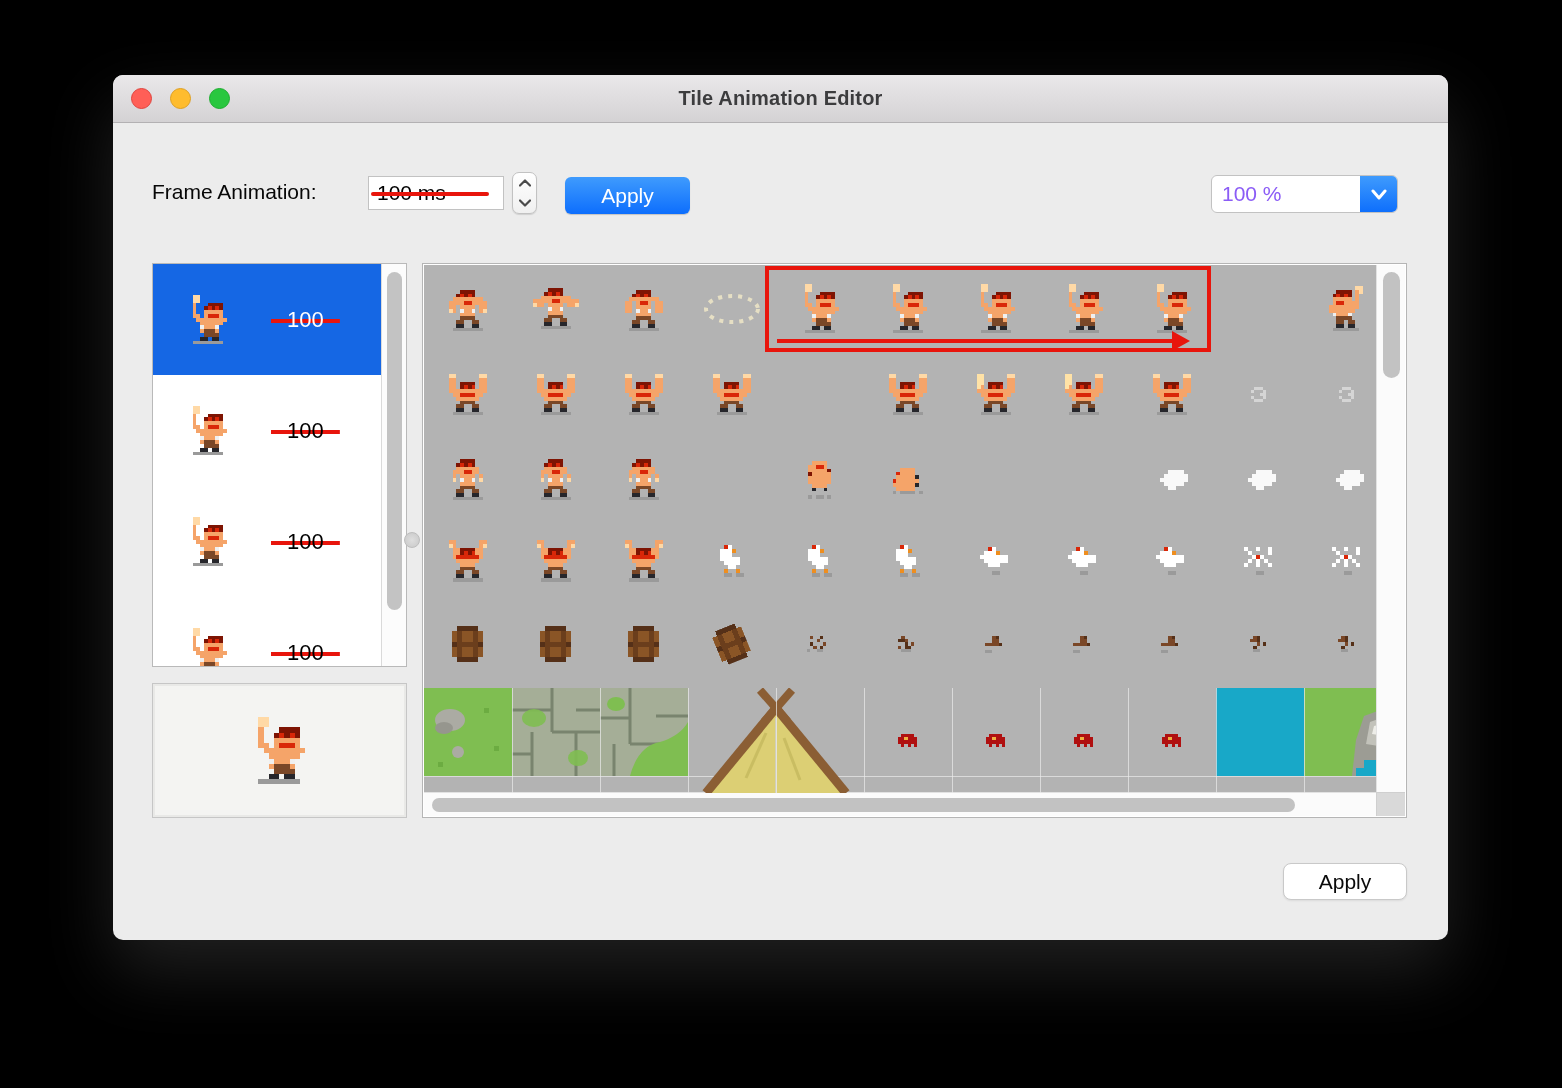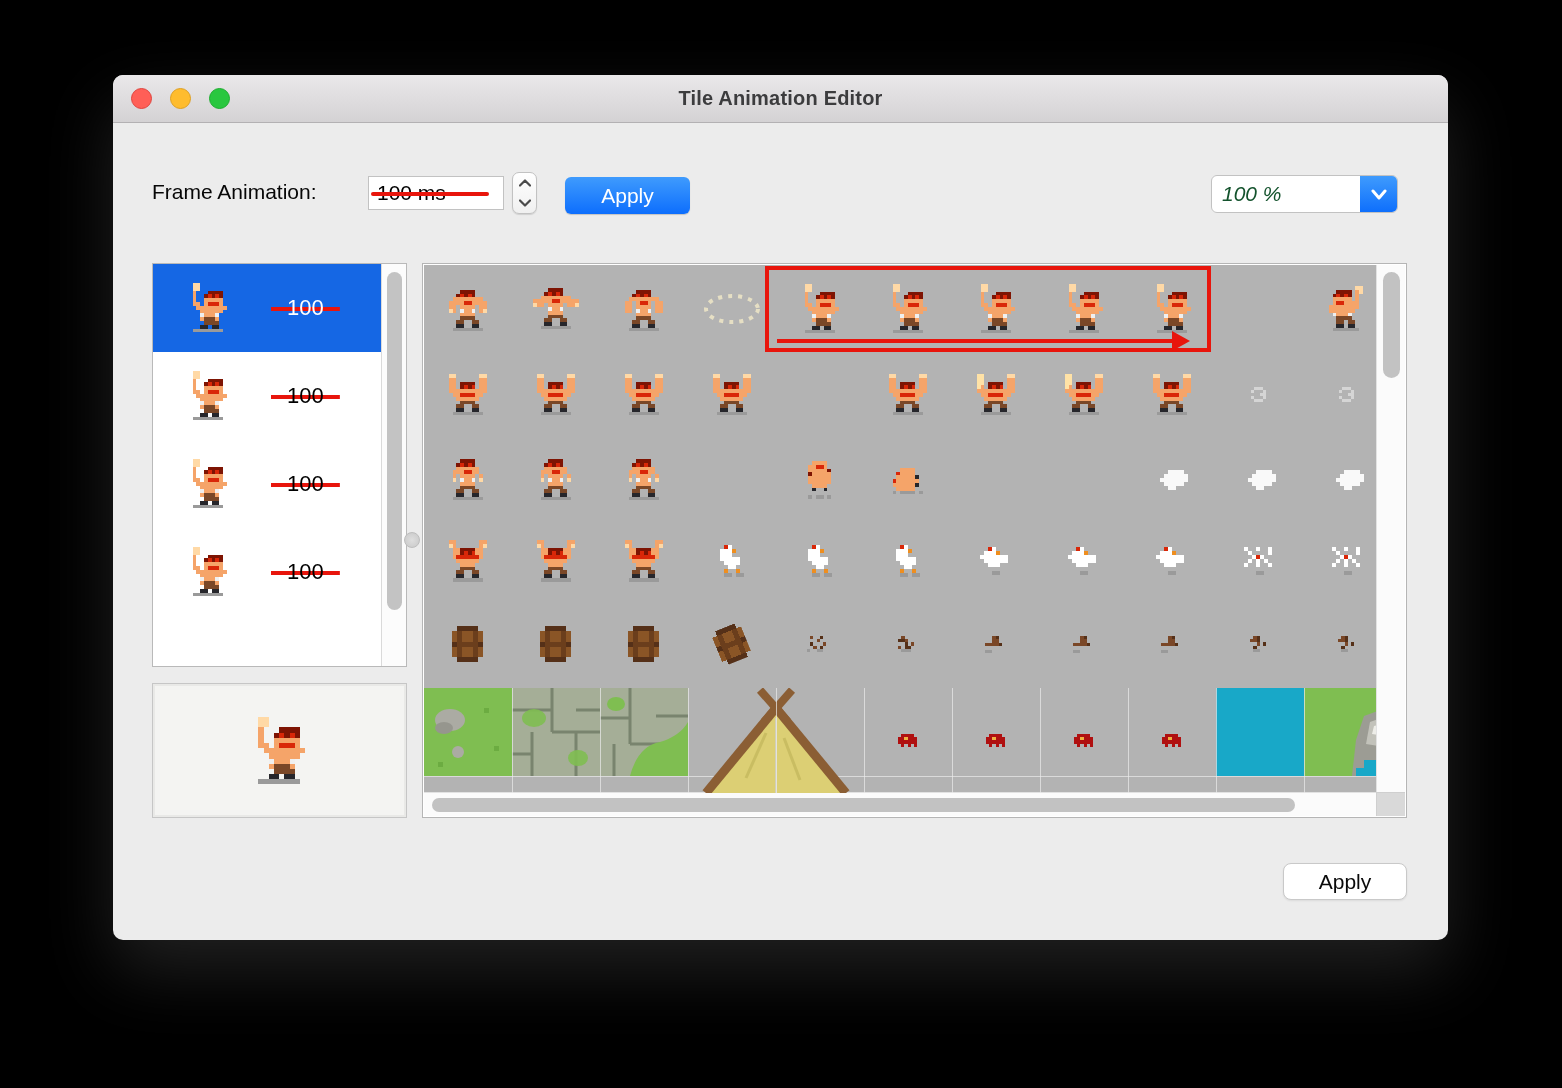--- a/index.html
+++ b/index.html
@@ -29,27 +29,27 @@
   .stepper { position:absolute; left:399px; top:97px; width:25px; height:42px;
              background:linear-gradient(#FFF,#F0F0F0); border:1px solid #C2C2C2; border-radius:7px;
              box-shadow:0 1px 1px rgba(0,0,0,.12); display:flex; flex-direction:column; }
   .stepper .half { flex:1; display:flex; align-items:center; justify-content:center; }
   .btn-apply { position:absolute; left:452px; top:102px; width:125px; height:37px;
                background:linear-gradient(#3F9BFD,#0D6EFD); color:#FFF; font-size:21px;
                border:none; border-radius:6px; font-family:inherit;
                box-shadow:0 1px 1px rgba(0,0,0,.18); }
   .combo { position:absolute; left:1098px; top:100px; width:187px; height:38px;
            background:#FFF; border:1px solid #C2C2C2; border-radius:6px; display:flex; overflow:hidden; }
-  .combo-val { flex:1; font-size:21px; color:#14532d; display:flex; align-items:center; padding-left:10px;font-style:italic; }
+  .combo-val { flex:1; font-size:21px; color:#8b5cf6; display:flex; align-items:center; padding-left:10px; }
   .combo-btn { width:37px; background:linear-gradient(#3F9BFD,#0E6FFC); display:flex; align-items:center; justify-content:center; }
 
   
   .frame-list { position:absolute; left:39px; top:188px; width:255px; height:404px;
                 background:#FFF; border:1px solid #B9B9B9; overflow:hidden; }
-  .fl-item { position:relative; height:88px; display:flex; align-items:center; background:#FFF; }
+  .fl-item { position:relative; height:111px; display:flex; align-items:center; background:#FFF; }
   .fl-item.selected { background:#1567E4; }
   .fl-sprite { margin-left:30px; width:50px; display:flex; justify-content:center; }
   .fl-dur { margin-left:38px; font-size:22px; color:#000; padding:2px 16px;
             background:linear-gradient(#E8150C,#E8150C) 50% 55%/100% 4px no-repeat; }
   .fl-item.selected .fl-dur { color:#FFF; }
   .fl-scroll { position:absolute; right:0; top:0; width:25px; height:402px; background:#FCFCFC; border-left:1px solid #DADADA; }
   .fl-thumb { position:absolute; left:5px; top:8px; width:15px; height:338px; background:#C3C3C3; border-radius:8px; }
 
   .grip { position:absolute; width:16px; height:16px; border-radius:50%;
           background:radial-gradient(#DEDEDE,#C8C8C8); border:1px solid #BDBDBD; }

